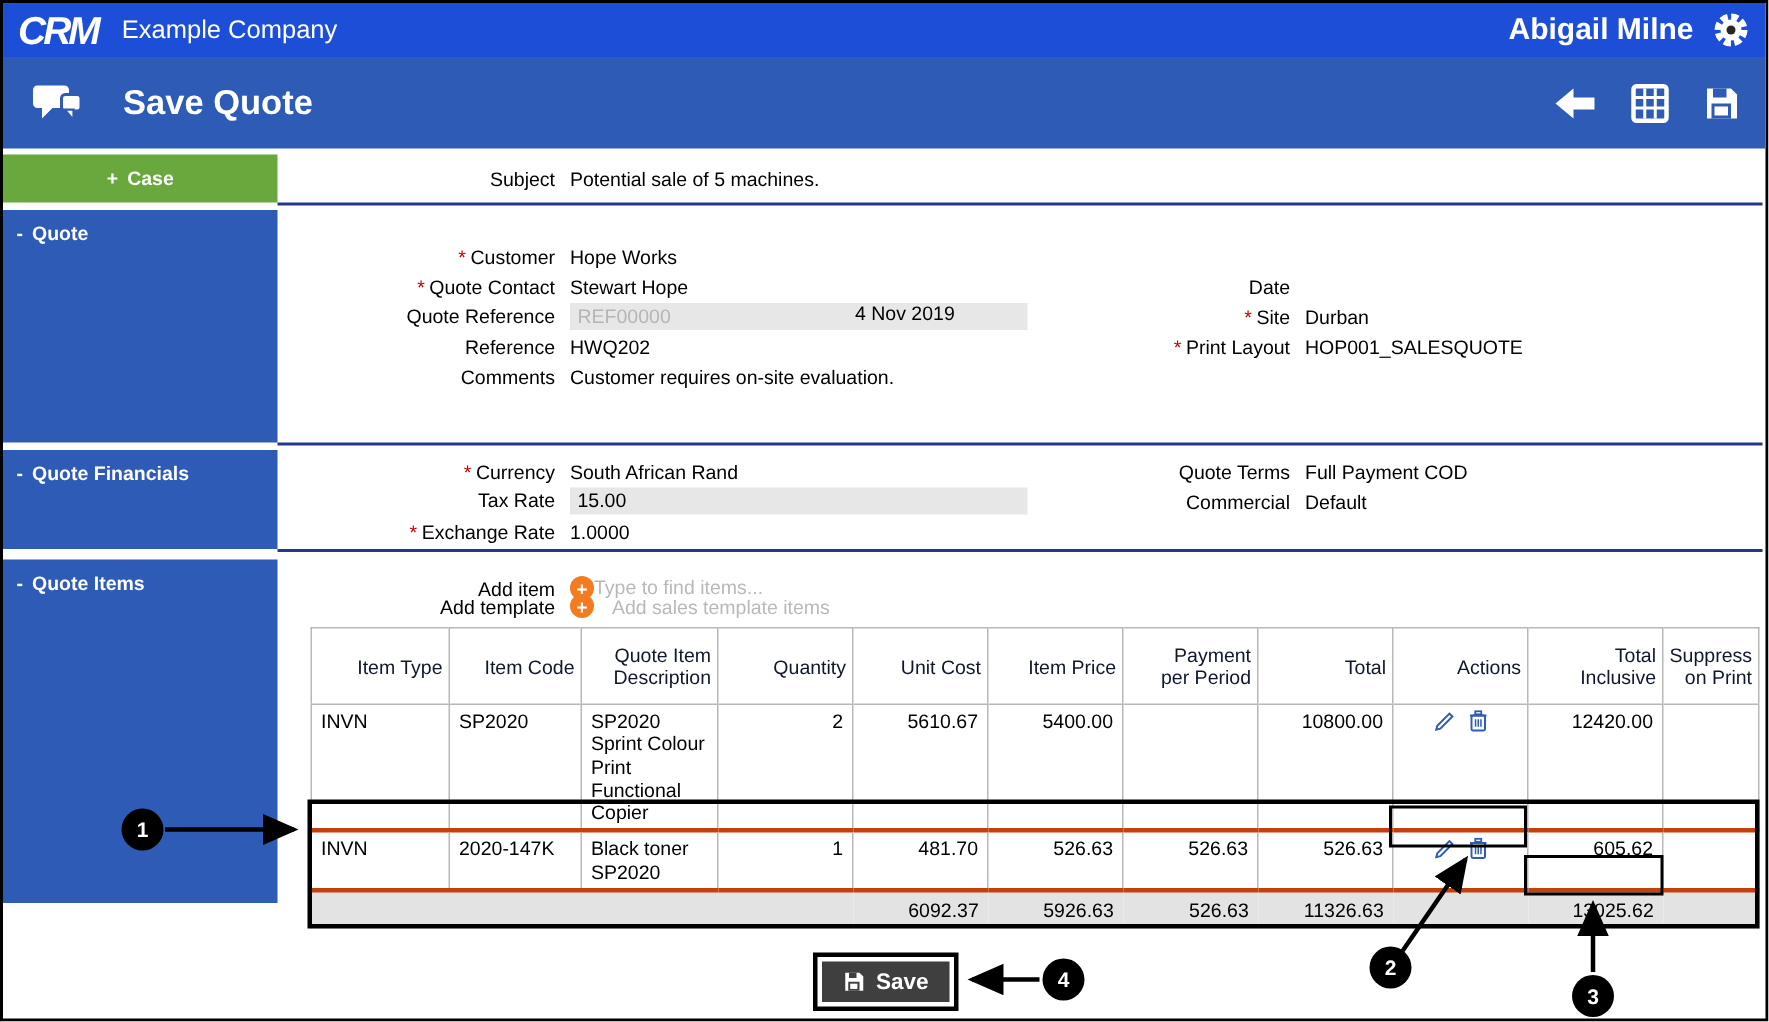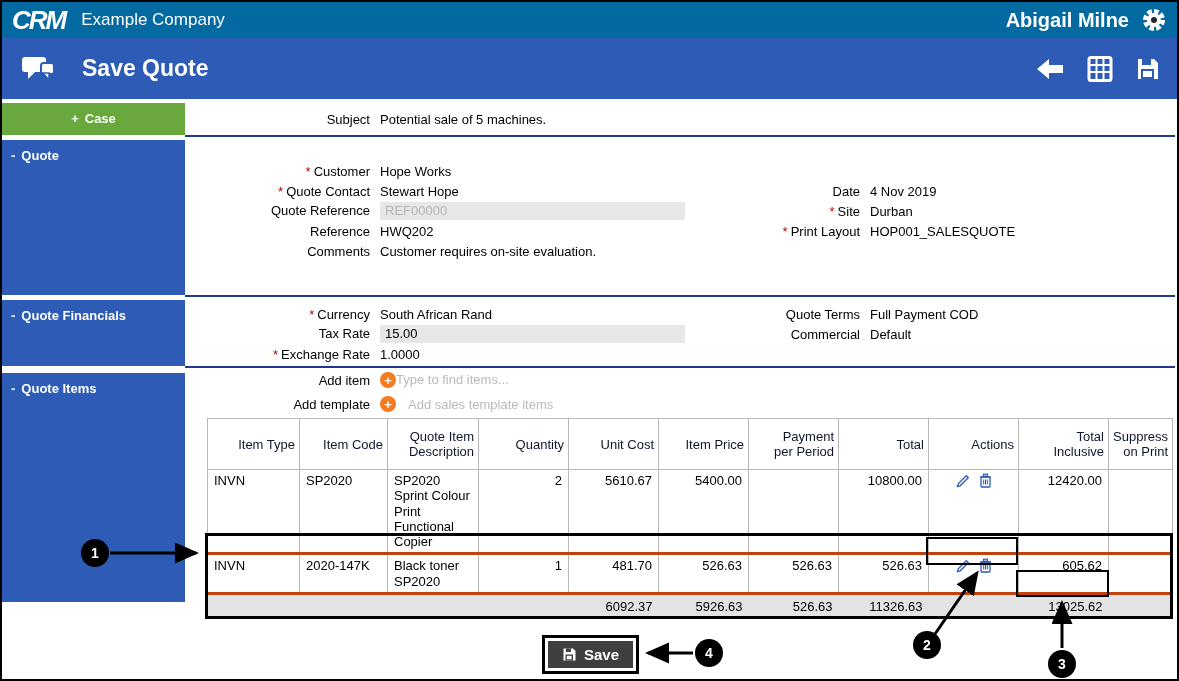--- a/index.html
+++ b/index.html
@@ -1,20 +1,20 @@
 <!DOCTYPE html>
 <html><head>
 <meta charset="utf-8">
 <style>
   * { margin:0; padding:0; box-sizing:border-box; }
   body { font-family:"Liberation Sans", sans-serif; background:#fff; }
   .page { position:relative; width:1179px; height:681px; border:2px solid #000; background:#fff; overflow:hidden; }
 
   
-  .topbar { position:absolute; top:0; left:0; width:1175px; height:36px; background:#0369a1; color:#fff;
+  .topbar { position:absolute; top:0; left:0; width:1175px; height:36px; background:#1d4ed8; color:#fff;
             display:flex; align-items:center; padding:0 10px; }
   .logo { font-weight:bold; font-style:italic; font-size:26px; letter-spacing:-2px; margin-right:16px; }
   .company { font-size:17px; }
   .topbar-right { margin-left:auto; display:flex; align-items:center; gap:12px; }
   .user { font-size:20px; font-weight:bold; }
 
   
   .appheader { position:absolute; top:36px; left:0; width:1175px; height:61px; background:#2d5bb5; color:#fff;
                display:flex; align-items:center; }
   .chat-wrap { margin-left:18px; display:flex; align-items:center; }
@@ -167,21 +167,21 @@
   </div>
   <div class="frow left" style="top:221px;">
     <span class="lab">Reference</span>
     <span class="val">HWQ202</span>
   </div>
   <div class="frow left" style="top:241px;">
     <span class="lab">Comments</span>
     <span class="val">Customer requires on-site evaluation.</span>
   </div>
 
-  <div class="frow right" style="top:181px;">
+  <div class="frow right" style="top:181px;flex-direction:column;">
     <span class="lab">Date</span>
     <span class="val">4 Nov 2019</span>
   </div>
   <div class="frow right" style="top:201px;">
     <span class="lab"><span class="req">*</span><span>Site</span></span>
     <span class="val">Durban</span>
   </div>
   <div class="frow right" style="top:221px;">
     <span class="lab"><span class="req">*</span><span>Print Layout</span></span>
     <span class="val">HOP001_SALESQUOTE</span>
@@ -201,21 +201,21 @@
   </div>
   <div class="frow right" style="top:304px;">
     <span class="lab">Quote Terms</span>
     <span class="val">Full Payment COD</span>
   </div>
   <div class="frow right" style="top:324px;">
     <span class="lab">Commercial</span>
     <span class="val">Default</span>
   </div>
 
-  <div class="frow left" style="top:370px;">
+  <div class="frow left" style="top:382px;">
     <span class="lab">Add item</span>
     <span class="plus">+</span>
     <input class="find" type="text" placeholder="Type to find items..." style="">
   </div>
   <div class="frow left" style="top:394px;">
     <span class="lab">Add template</span>
     <span class="plus">+</span>
     <span class="tmpl-ph">Add sales template items</span>
   </div>
 

